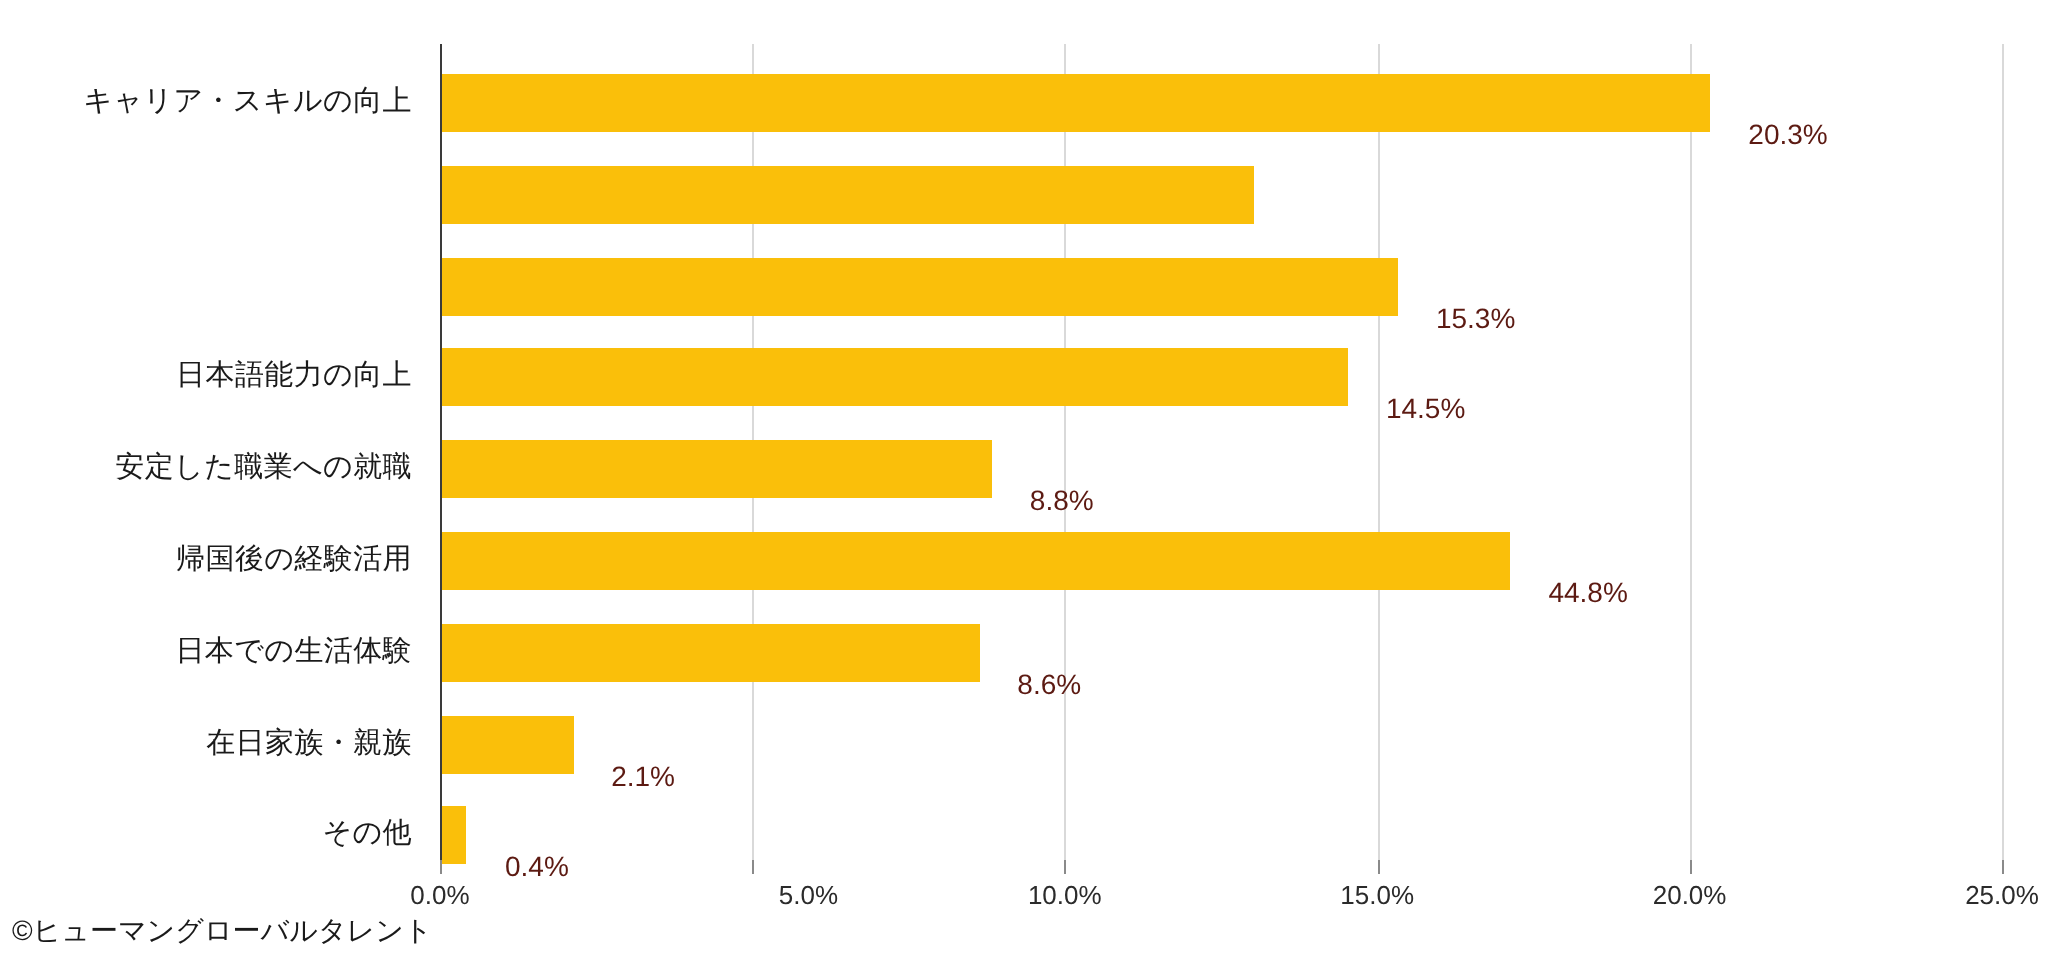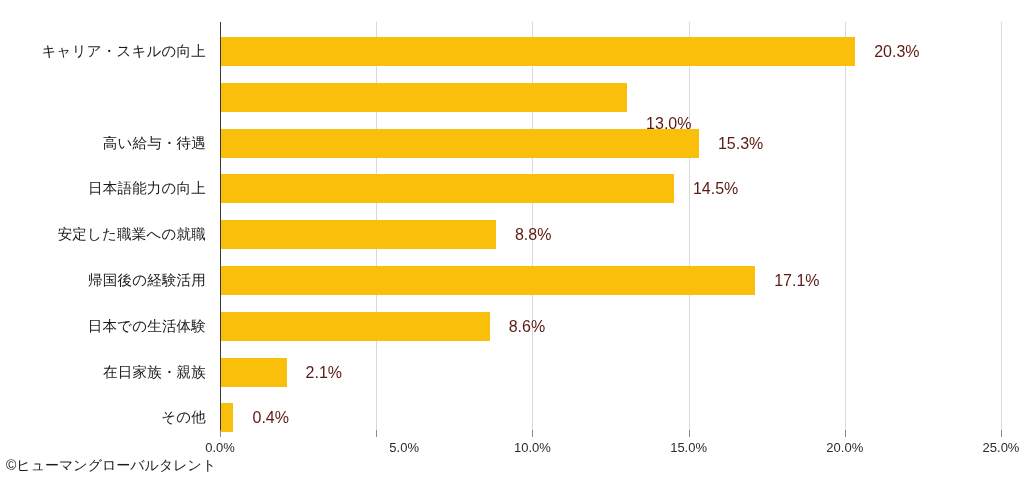--- a/index.html
+++ b/index.html
@@ -65,24 +65,24 @@
   }
   .bar {
     position: absolute;
     left: 221px;
     top: 0;
     height: 29px;
     background: #fabf0a;
   }
   .val-label {
     position: absolute;
-    top: 0;
+    top: 16px;
     height: 29px;
     line-height: 29px;
-    font-size: 16px;
+    font-size: 14px;
     color: #5c1a12;
     white-space: nowrap;
   }
 
   
   .tick-mark {
     position: absolute;
     top: 430px;
     width: 1px;
     height: 7px;
@@ -126,38 +126,37 @@
       <div class="row" style="top: 37px;">
         <div class="cat-label">キャリア・スキルの向上</div>
         <div class="bar" style="width: 634.172px;"></div>
         <div class="val-label" style="left: 874.172px;">20.3%</div>
       </div>
       <div class="row" style="top: 82.8px;">
         <div class="bar" style="width: 406.12px;"></div>
         <div class="val-label" style="left: 646.12px; margin-top: 26px;">13.0%</div>
       </div>
       <div class="row" style="top: 128.6px;">
-        <div class="cat-label">高い給与・待遇</div>
         <div class="bar" style="width: 477.972px;"></div>
         <div class="val-label" style="left: 717.972px;">15.3%</div>
       </div>
       <div class="row" style="top: 174.4px;">
         <div class="cat-label">日本語能力の向上</div>
         <div class="bar" style="width: 452.98px;"></div>
         <div class="val-label" style="left: 692.98px;">14.5%</div>
       </div>
       <div class="row" style="top: 220.2px;">
         <div class="cat-label">安定した職業への就職</div>
         <div class="bar" style="width: 274.912px;"></div>
         <div class="val-label" style="left: 514.912px;">8.8%</div>
       </div>
       <div class="row" style="top: 266px;">
         <div class="cat-label">帰国後の経験活用</div>
         <div class="bar" style="width: 534.204px;"></div>
-        <div class="val-label" style="left: 774.204px;">17.1%</div>
+        <div class="val-label" style="left: 774.204px;">44.8%</div>
       </div>
       <div class="row" style="top: 311.8px;">
         <div class="cat-label">日本での生活体験</div>
         <div class="bar" style="width: 268.664px;"></div>
         <div class="val-label" style="left: 508.664px;">8.6%</div>
       </div>
       <div class="row" style="top: 357.6px;">
         <div class="cat-label">在日家族・親族</div>
         <div class="bar" style="width: 65.604px;"></div>
         <div class="val-label" style="left: 305.604px;">2.1%</div>

